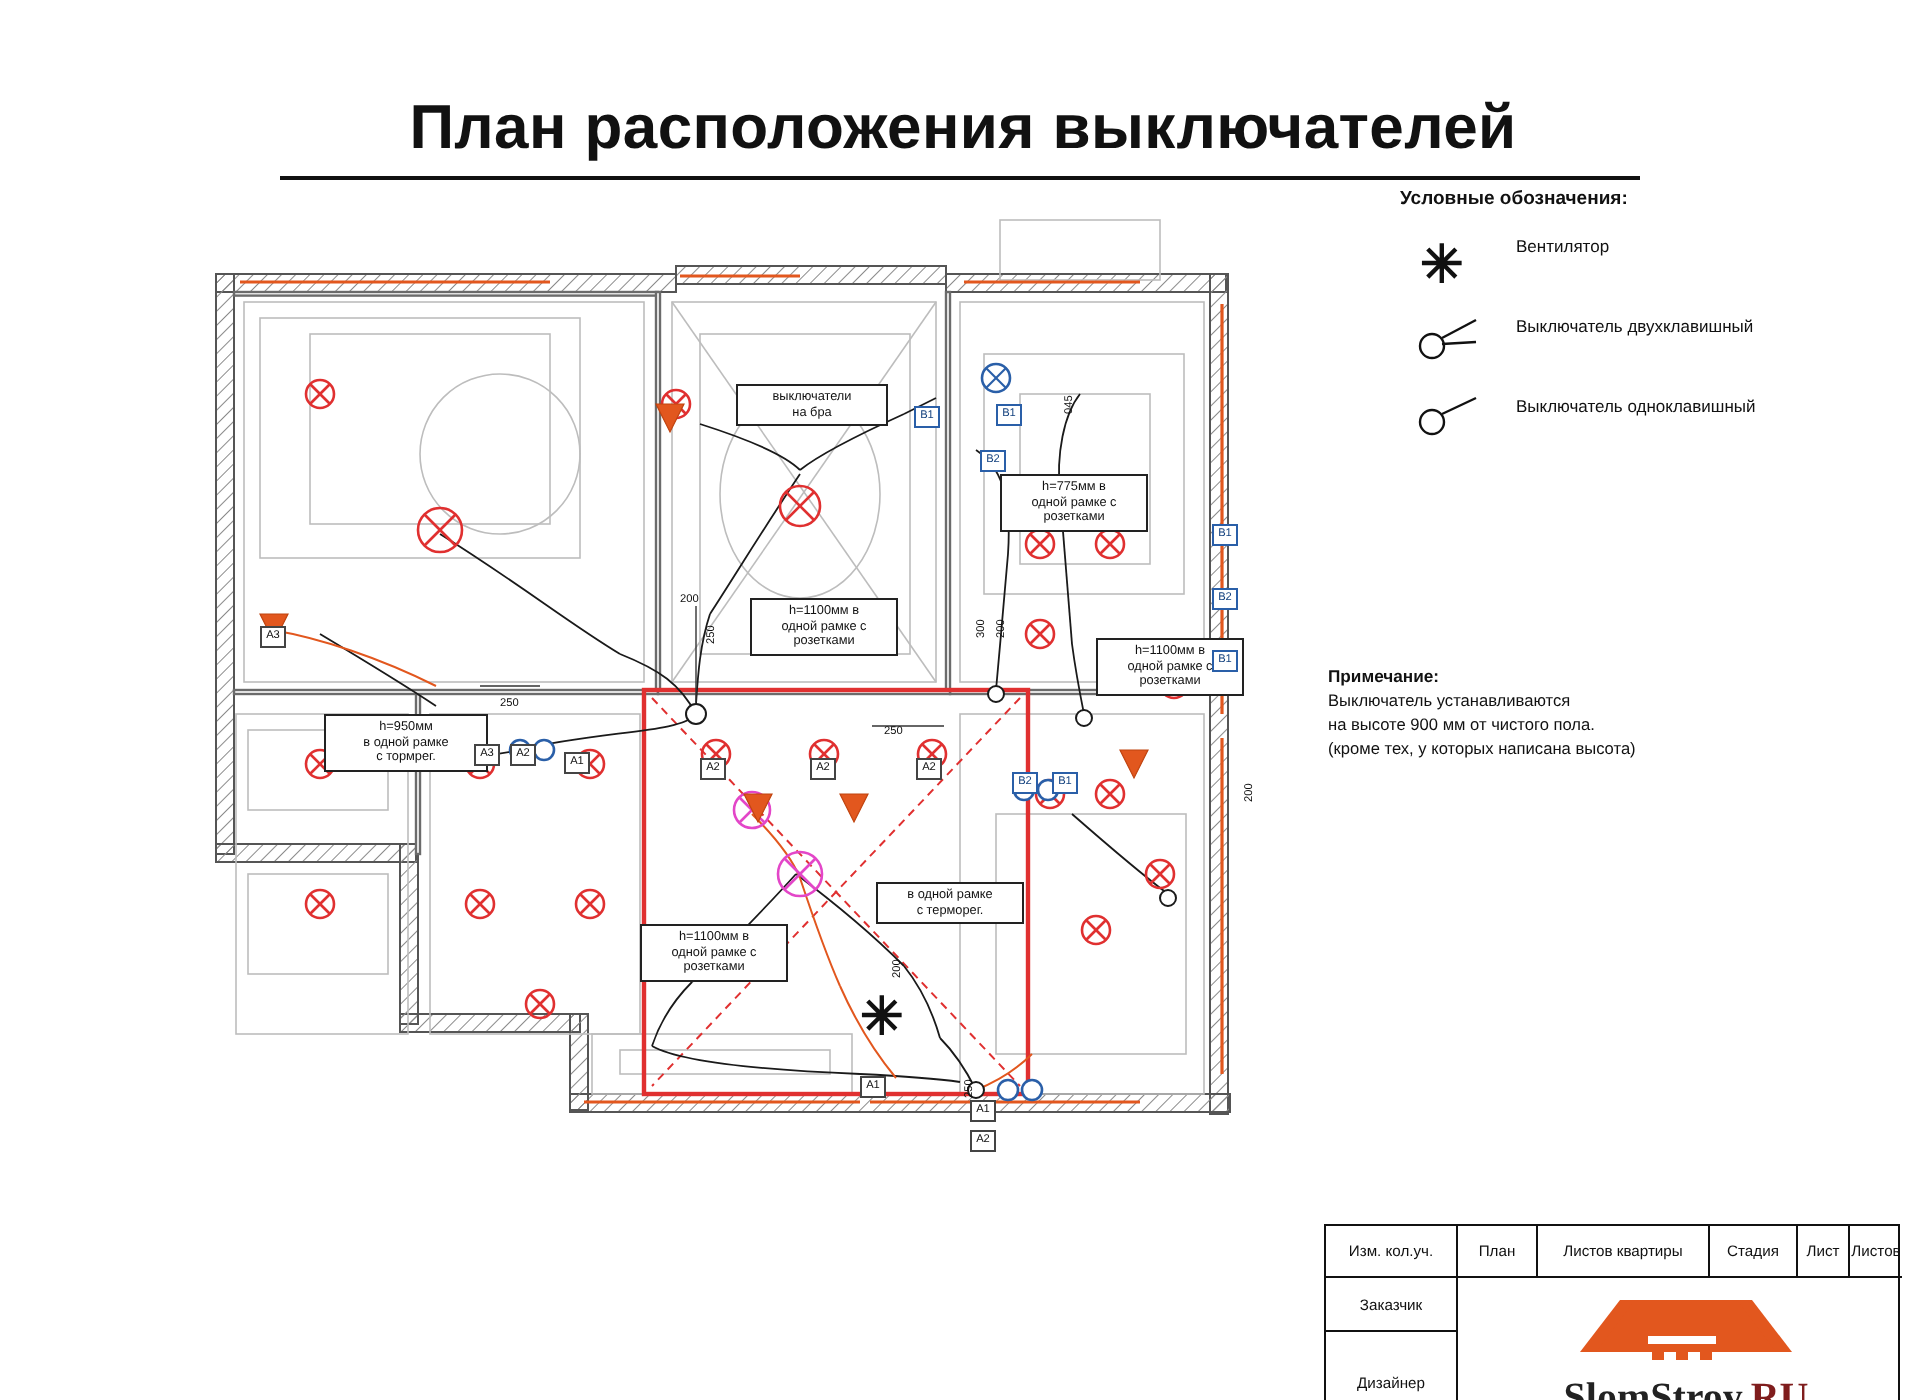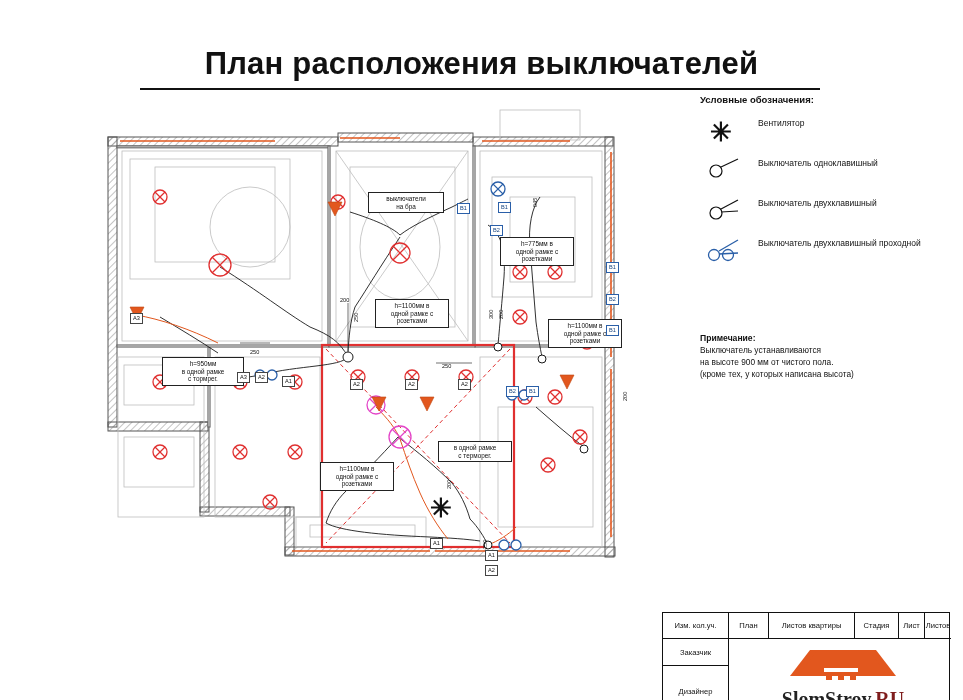--- a/index.html
+++ b/index.html
@@ -35,21 +35,21 @@
     position:relative;height:40px;
   }
   .legend-sym{
     position:absolute;left:4px;top:0;width:56px;height:34px;
   }
   .legend-text{
     position:absolute;left:58px;top:2px;width:190px;
     font-size:8.5px;line-height:12px;color:#111;
   }
   .note{
-    position:absolute;left:700px;top:300px;width:250px;
+    position:absolute;left:664px;top:300px;width:250px;
     font-size:8.3px;line-height:12px;
   }
   .note b{font-size:8.6px;}
 
   
   .plan{
     position:absolute;left:100px;top:75px;width:570px;height:480px;
   }
   .plan svg{display:block;}
 
@@ -474,53 +474,41 @@
         <svg width="56" height="34">
             <text x="6" y="26" font-size="26" font-weight="bold" fill="#111" font-family="'Liberation Sans', sans-serif">✳</text>
           </svg>
       </div>
       <div class="legend-text">Вентилятор</div>
     </div>
 
     <div class="legend-row">
       <div class="legend-sym">
         <svg width="56" height="34">
-          <circle cx="12" cy="16" r="6" fill="#fff" stroke="#111" stroke-width="1.2"></circle>
-          <line x1="17" y1="12" x2="34" y2="4" stroke="#111" stroke-width="1.2"></line>
-        </svg>
-      </div>
-      <div class="legend-text">Выключатель
-одноклавишный</div>
-    </div>
-
-    <div class="legend-row">
-      <div class="legend-sym">
-        <svg width="56" height="34">
           <circle cx="12" cy="18" r="6" fill="#fff" stroke="#111" stroke-width="1.2"></circle>
           <line x1="17" y1="14" x2="34" y2="5" stroke="#111" stroke-width="1.2"></line>
           <line x1="17" y1="17" x2="34" y2="16" stroke="#111" stroke-width="1.2"></line>
         </svg>
       </div>
       <div class="legend-text">Выключатель
 двухклавишный</div>
     </div>
 
-
     <div class="legend-row">
       <div class="legend-sym">
         <svg width="56" height="34">
-          <circle cx="10" cy="20" r="5.5" fill="#fff" stroke="#2a5fa8" stroke-width="1.3"></circle>
-          <circle cx="24" cy="20" r="5.5" fill="#fff" stroke="#2a5fa8" stroke-width="1.3"></circle>
-          <line x1="15" y1="16" x2="34" y2="5" stroke="#2a5fa8" stroke-width="1.3"></line>
-          <line x1="15" y1="19" x2="34" y2="18" stroke="#2a5fa8" stroke-width="1.3"></line>
+          <circle cx="12" cy="16" r="6" fill="#fff" stroke="#111" stroke-width="1.2"></circle>
+          <line x1="17" y1="12" x2="34" y2="4" stroke="#111" stroke-width="1.2"></line>
         </svg>
       </div>
       <div class="legend-text">Выключатель
-двухклавишный проходной</div>
+одноклавишный</div>
     </div>
+
+
   </div>
 
   <div class="note">
     <b>Примечание:</b><br>
     <span>Выключатель устанавливаются</span><br>
     <span>на высоте 900 мм от чистого пола.</span><br>
     <span>(кроме тех, у которых написана высота)</span>
   </div>
 
   <div class="stamp">

